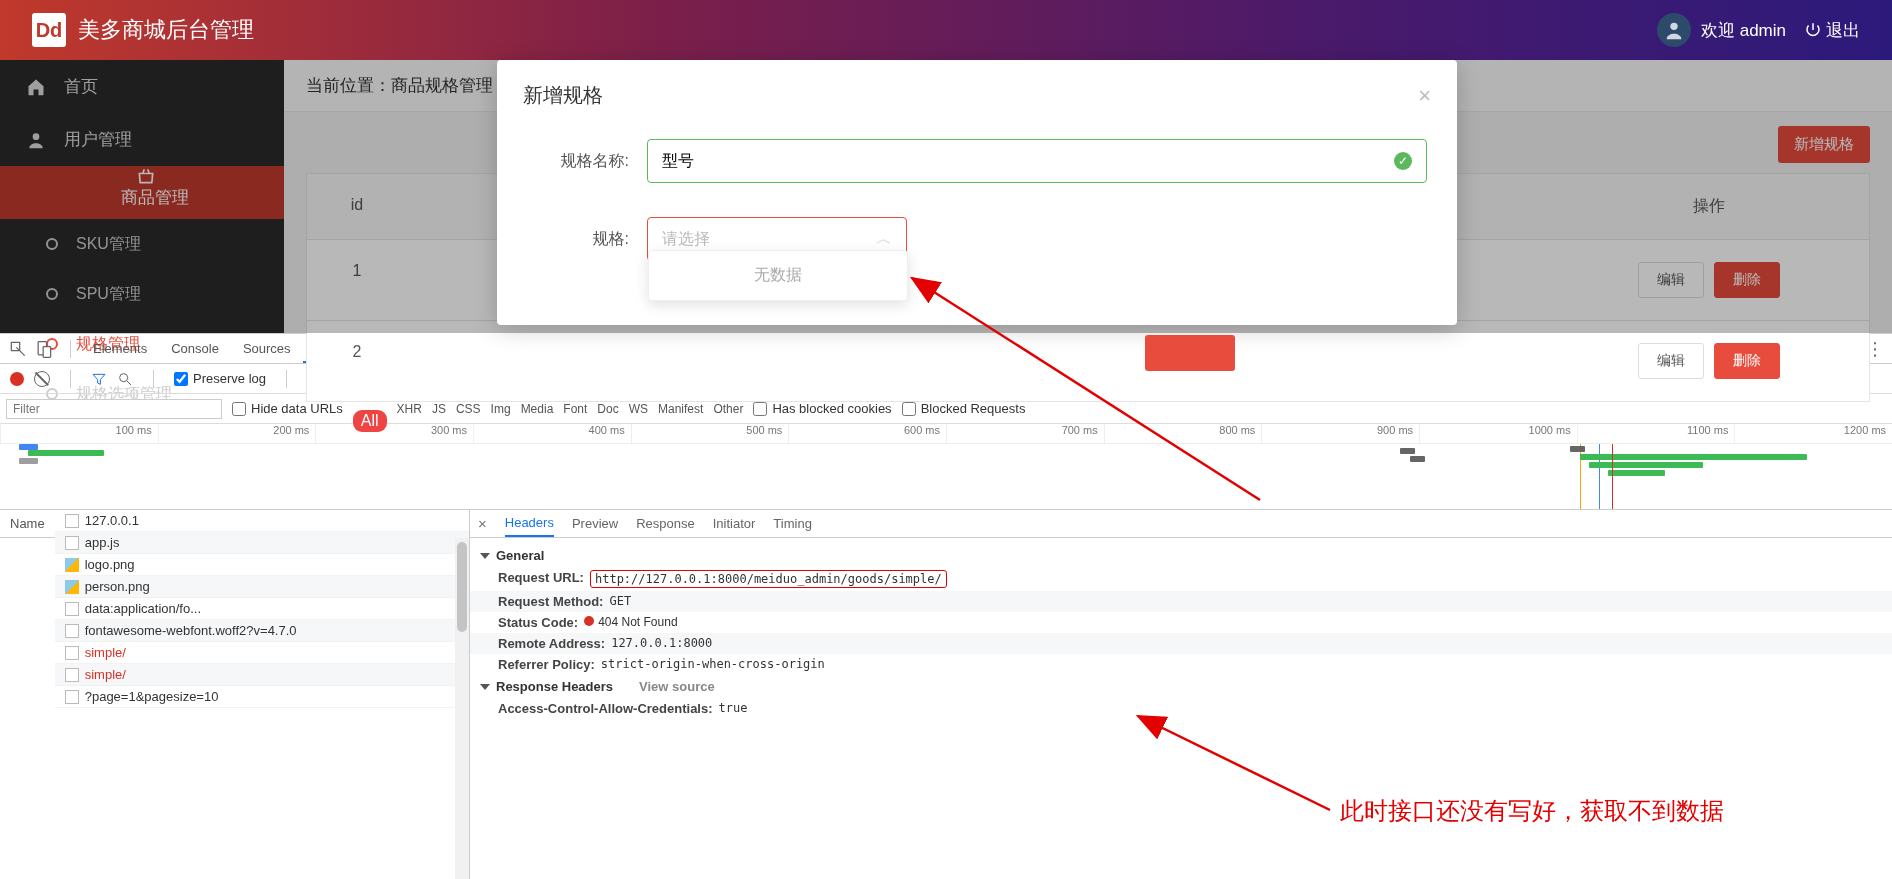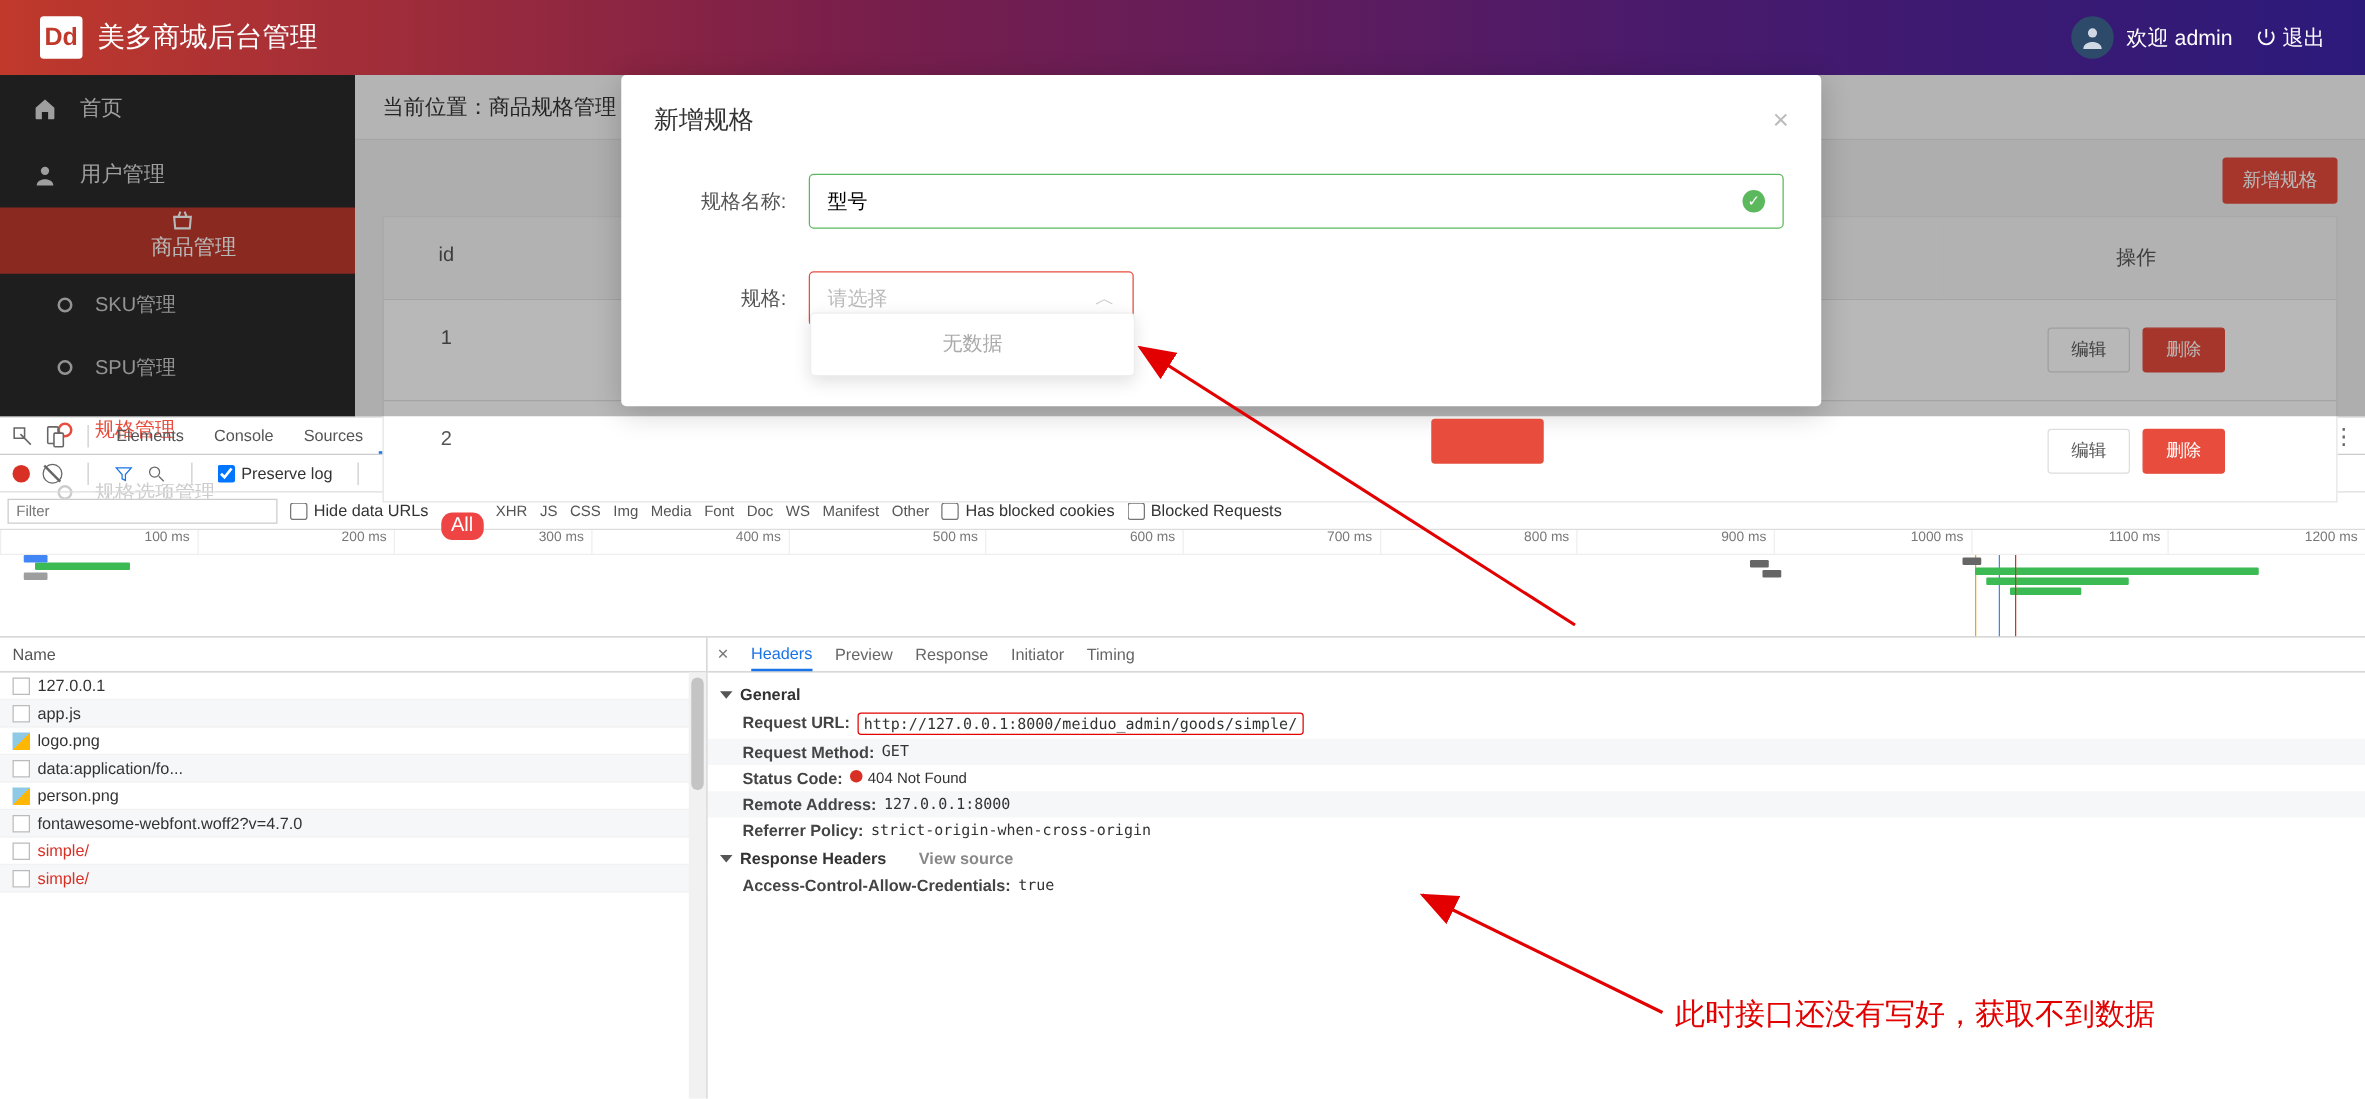--- a/index.html
+++ b/index.html
@@ -184,21 +184,21 @@
   overflow:hidden;
 }
 .wf-ticks { display:flex; height:20px; border-bottom:1px solid #eee; }
 .wf-tick { flex:1; text-align:right; padding-right:6px; font-size:11px; color:#777; border-left:1px solid #eee; }
 .wf-area { position:relative; height:66px; }
 .wf-bar { position:absolute; height:6px; border-radius:1px; }
 .wf-line { position:absolute; top:0; bottom:0; width:1px; }
 
 .dt-panes { flex:1; display:flex; min-height:0; }
 .reqlist {
-  width: 566px; border-right:1px solid #ccc; display:flex; flex-direction:column;
+  width: 470px; border-right:1px solid #ccc; display:flex; 
 }
 .reqlist-head {
   height:28px; border-bottom:1px solid #ccc; display:flex; align-items:center;
   padding:0 10px; font-weight:500; color:#555;
 }
 .reqlist-body { flex:1; overflow:auto; }
 .req-row {
   height:22px; display:flex; align-items:center; padding:0 10px;
   border-bottom:1px solid #f2f2f2; font-size:13px; gap:6px;
 }
@@ -524,38 +524,42 @@
           </div>
           <div class="req-row">
             <span class="req-ico"></span>
             <span>app.js</span>
           </div>
           <div class="req-row">
             <span class="req-ico img"></span>
             <span>logo.png</span>
           </div>
           <div class="req-row">
+            <span class="req-ico img"></span>
+            <span>person.png</span>
+          </div>
+          <div class="req-row">
             <span class="req-ico"></span>
             <span>data:application/fo...</span>
-          </div>
-          <div class="req-row">
-            <span class="req-ico img"></span>
-            <span>person.png</span>
           </div>
           <div class="req-row">
             <span class="req-ico"></span>
             <span>fontawesome-webfont.woff2?v=4.7.0</span>
           </div>
           <div class="req-row err">
             <span class="req-ico"></span>
             <span>simple/</span>
           </div>
           <div class="req-row err">
             <span class="req-ico"></span>
             <span>simple/</span>
+          </div>
+          <div class="req-row">
+            <span class="req-ico"></span>
+            <span>?page=1&amp;pagesize=10</span>
           </div>
         </div>
       <div class="reqlist-scroll">
           <div class="thumb"></div>
         </div>
     </div>
 
     <div class="detail">
       <div class="detail-tabs">
         <span class="x">×</span>

